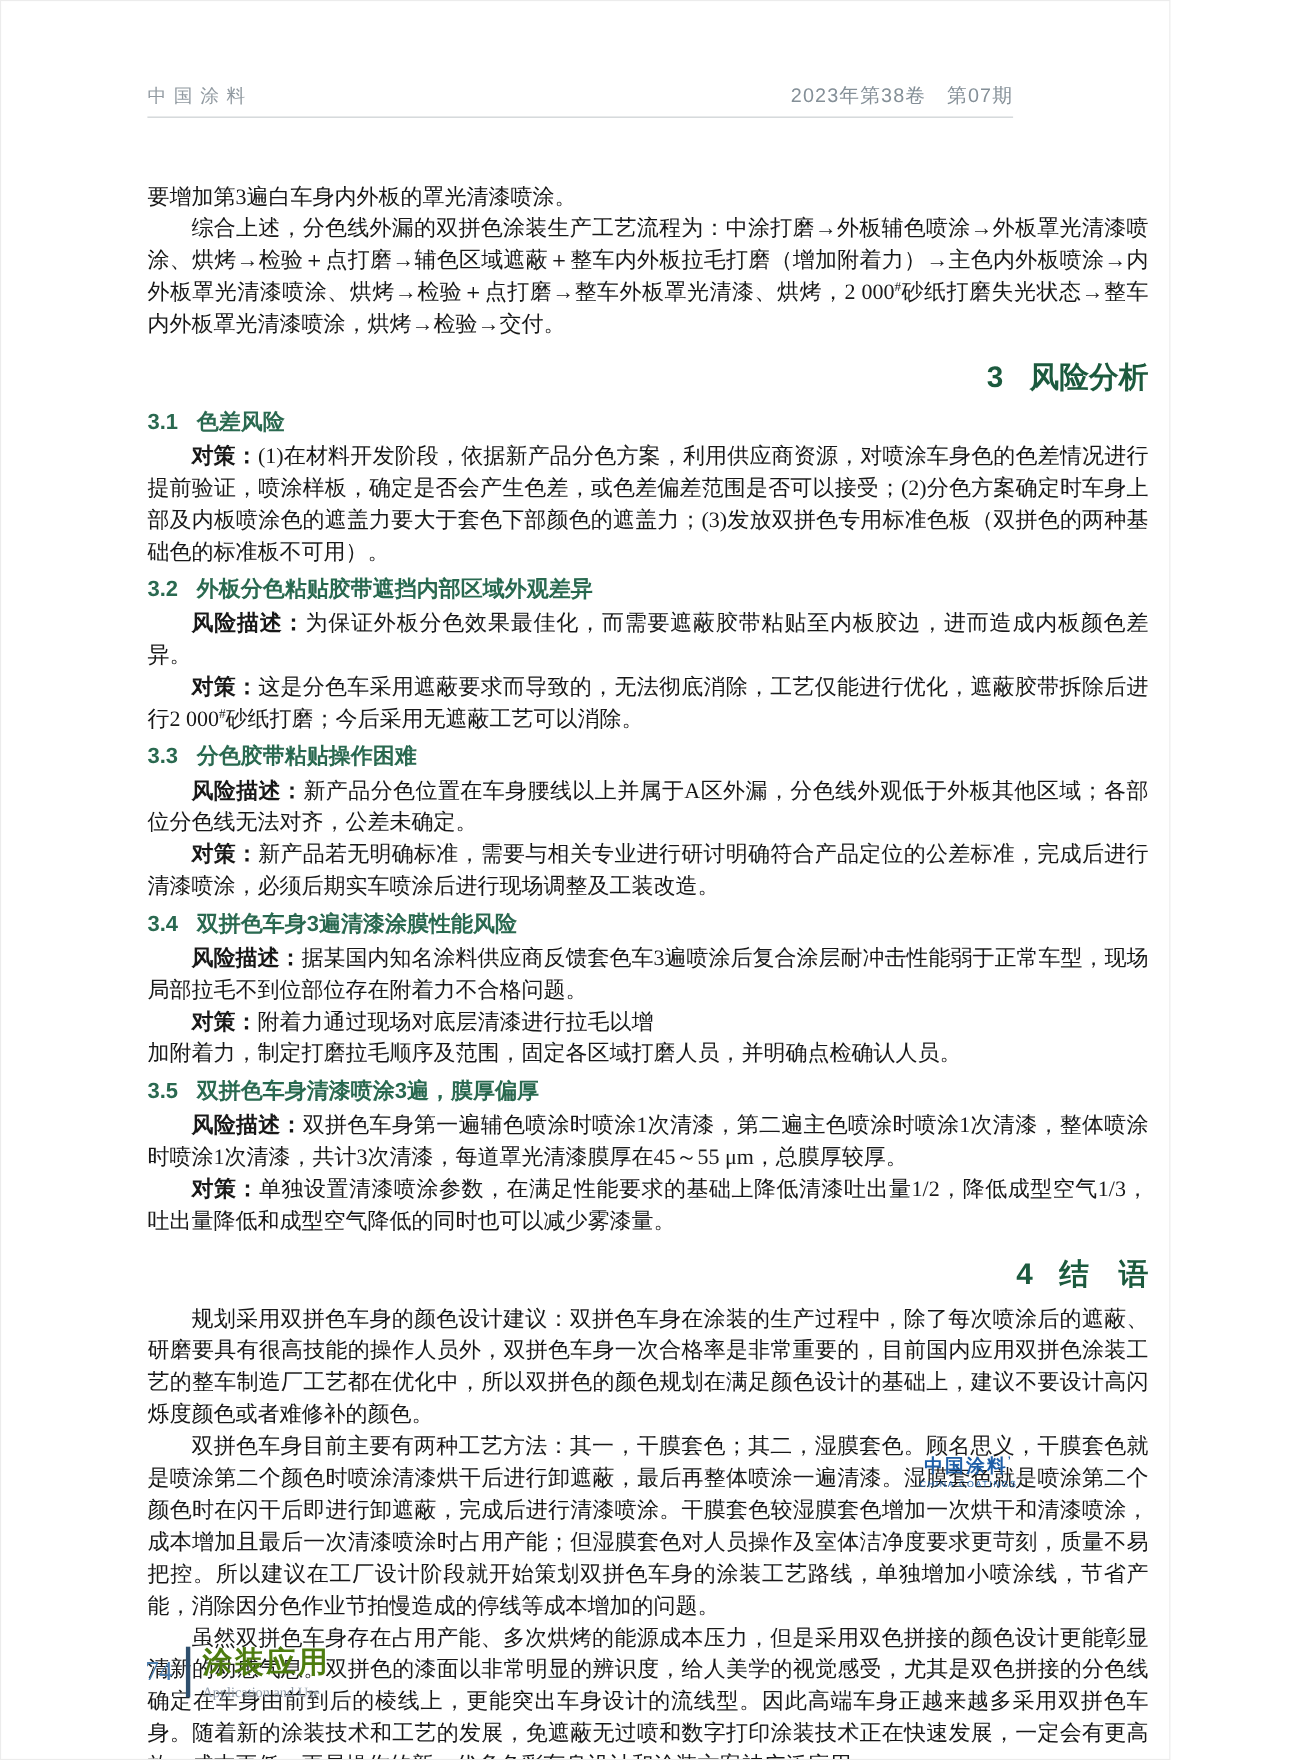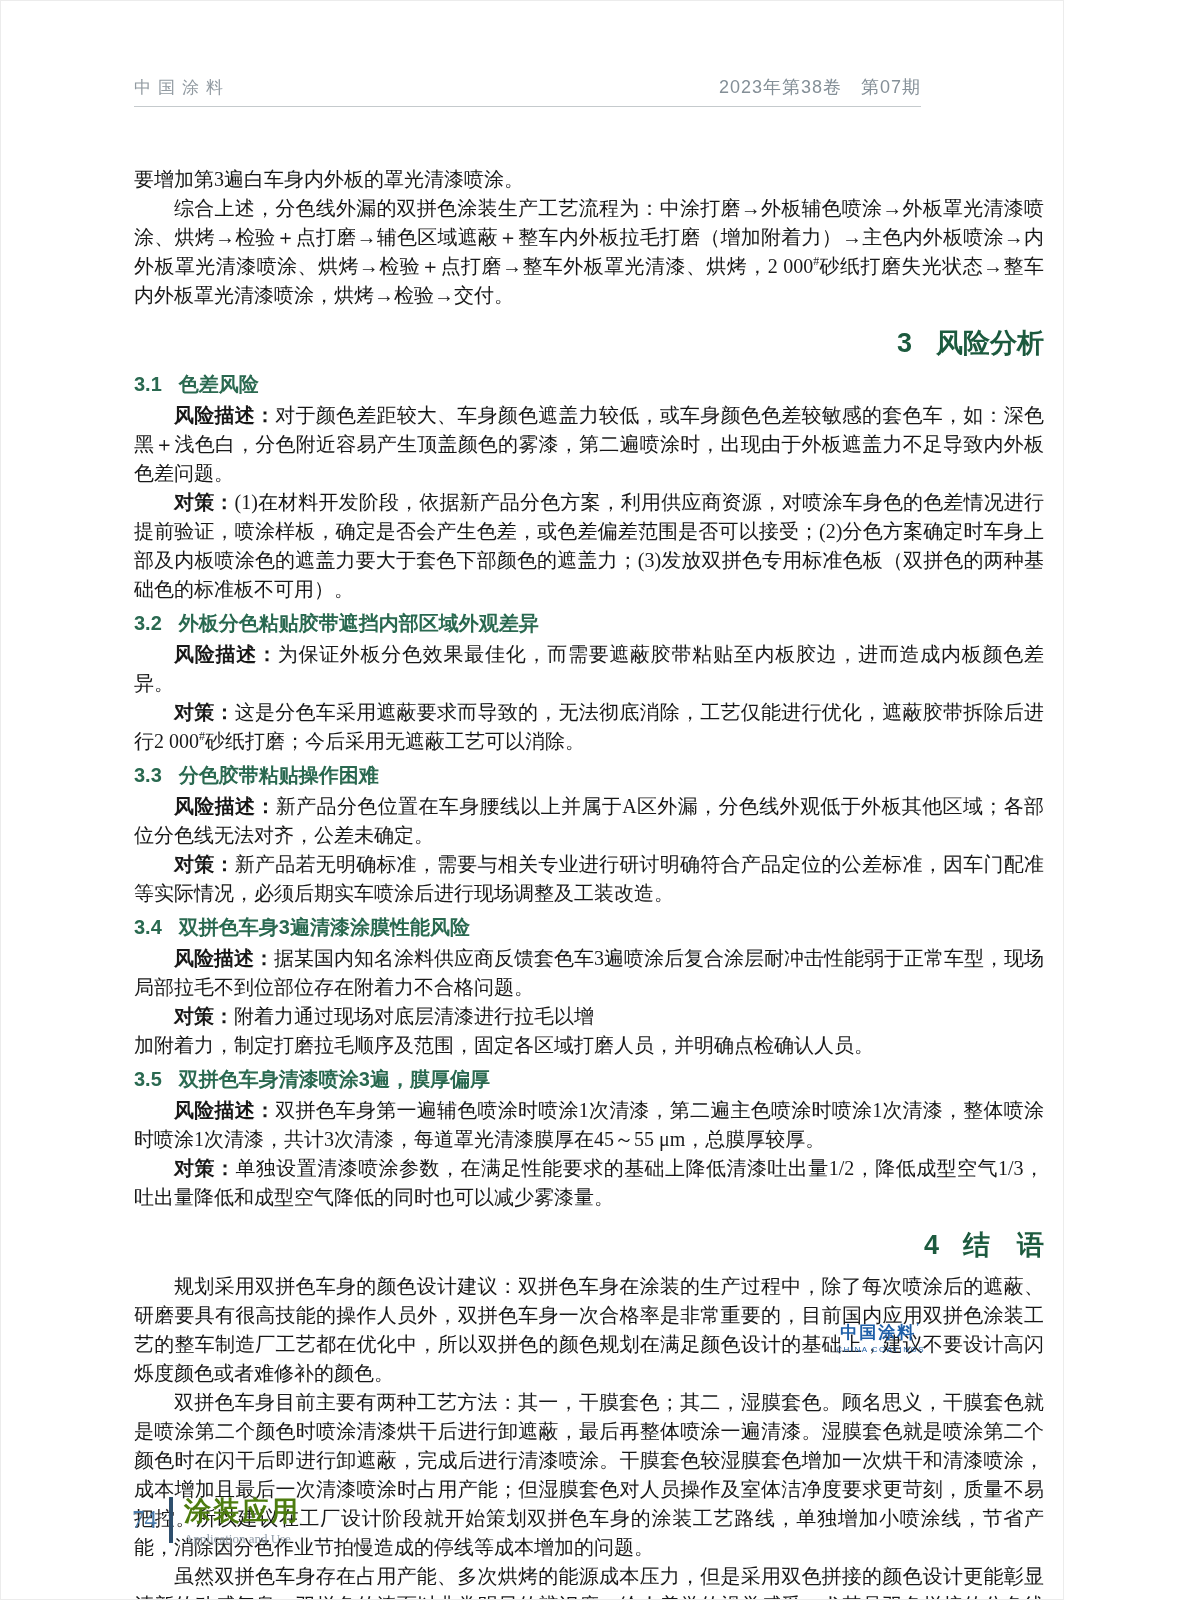--- a/index.html
+++ b/index.html
@@ -84,30 +84,29 @@
   <div class="columns">
 
     <div class="col">
       <p class="noindent"><span>要增加第3遍白车身内外板的罩光清漆喷涂。</span></p>
 
       <p><span>综合上述，分色线外漏的双拼色涂装生产工艺流程为：中涂打磨→外板辅色喷涂→外板罩光清漆喷涂、烘烤→检验＋点打磨→辅色区域遮蔽＋整车内外板拉毛打磨（增加附着力）→主色内外板喷涂→内外板罩光清漆喷涂、烘烤→检验＋点打磨→整车外板罩光清漆、烘烤，2 000</span><sup>#</sup><span>砂纸打磨失光状态→整车内外板罩光清漆喷涂，烘烤→检验→交付。</span></p>
 
       <h2><span class="num">3</span><span>风险分析</span></h2>
 
       <h3><span class="num">3.1</span><span>色差风险</span></h3>
-      <p><b class="lead">风险描述：</b><span>对于颜色差距较大、车身颜色遮盖力较低，或车身颜色色差较敏感的套色车，如：深色黑＋浅色白，分色附近容易产生顶盖颜色的雾漆，第二遍喷涂时，出现由于外板遮盖力不足导致内外板色差问题。</span></p>
       <p><b class="lead">对策：</b><span>(1)在材料开发阶段，依据新产品分色方案，利用供应商资源，对喷涂车身色的色差情况进行提前验证，喷涂样板，确定是否会产生色差，或色差偏差范围是否可以接受；(2)分色方案确定时车身上部及内板喷涂色的遮盖力要大于套色下部颜色的遮盖力；(3)发放双拼色专用标准色板（双拼色的两种基础色的标准板不可用）。</span></p>
 
       <h3><span class="num">3.2</span><span>外板分色粘贴胶带遮挡内部区域外观差异</span></h3>
       <p><b class="lead">风险描述：</b><span>为保证外板分色效果最佳化，而需要遮蔽胶带粘贴至内板胶边，进而造成内板颜色差异。</span></p>
       <p><b class="lead">对策：</b><span>这是分色车采用遮蔽要求而导致的，无法彻底消除，工艺仅能进行优化，遮蔽胶带拆除后进行2 000</span><sup>#</sup><span>砂纸打磨；今后采用无遮蔽工艺可以消除。</span></p>
 
       <h3><span class="num">3.3</span><span>分色胶带粘贴操作困难</span></h3>
       <p><b class="lead">风险描述：</b><span>新产品分色位置在车身腰线以上并属于A区外漏，分色线外观低于外板其他区域；各部位分色线无法对齐，公差未确定。</span></p>
-      <p><b class="lead">对策：</b><span>新产品若无明确标准，需要与相关专业进行研讨明确符合产品定位的公差标准，因车门配准等实际情况，必须后期实车喷涂后进行现场调整及工装改造。</span></p>
+      <p><b class="lead">对策：</b><span>新产品若无明确标准，需要与相关专业进行研讨明确符合产品定位的公差标准，完成后进行清漆喷涂，必须后期实车喷涂后进行现场调整及工装改造。</span></p>
 
       <h3><span class="num">3.4</span><span>双拼色车身3遍清漆涂膜性能风险</span></h3>
       <p><b class="lead">风险描述：</b><span>据某国内知名涂料供应商反馈套色车3遍喷涂后复合涂层耐冲击性能弱于正常车型，现场局部拉毛不到位部位存在附着力不合格问题。</span></p>
       <p><b class="lead">对策：</b><span>附着力通过现场对底层清漆进行拉毛以增</span></p>
     </div>
 
     <div class="col">
       <p class="noindent"><span>加附着力，制定打磨拉毛顺序及范围，固定各区域打磨人员，并明确点检确认人员。</span></p>
 
       <h3><span class="num">3.5</span><span>双拼色车身清漆喷涂3遍，膜厚偏厚</span></h3>

